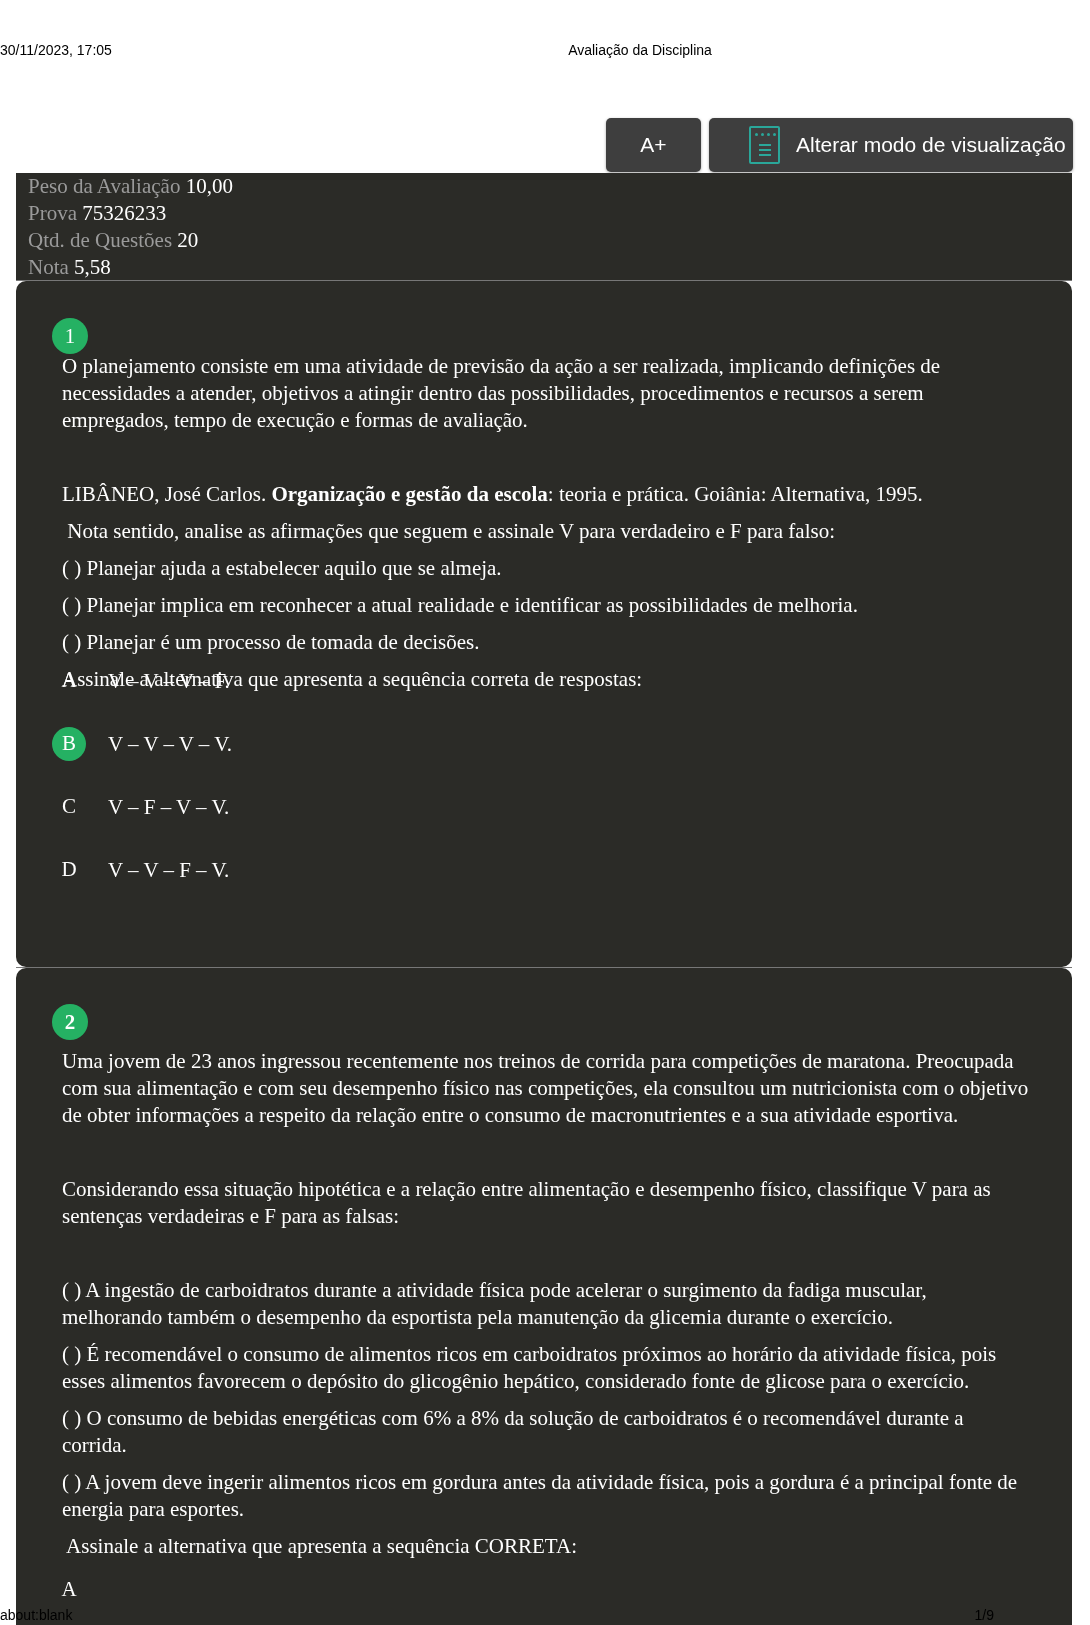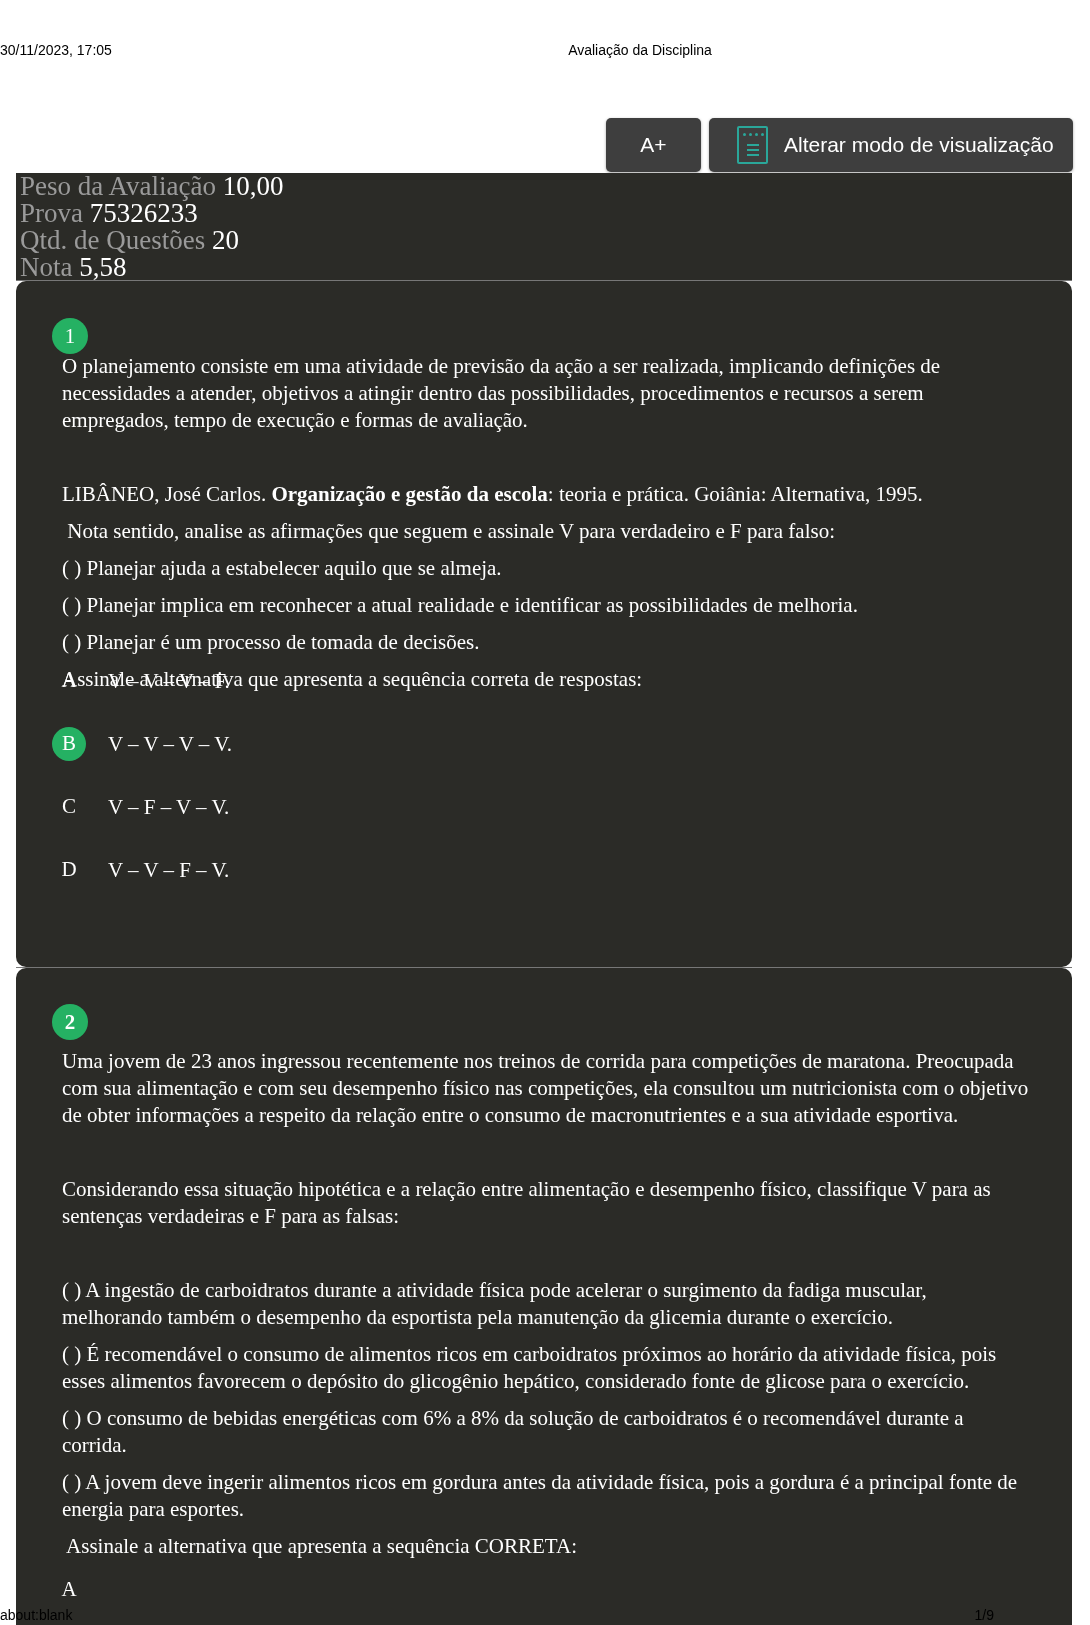--- a/index.html
+++ b/index.html
@@ -21,34 +21,34 @@
   .print-footer .page { position: absolute; right: 0; top: 0; }
 
   .toolbar { position: absolute; top: 118px; left: 606px; display: flex; gap: 8px; }
   .btn {
     background: #3e3e3e; color: #fff; border-radius: 5px; height: 54px;
     font-family: "Liberation Sans", sans-serif; font-size: 21px;
     display: flex; align-items: center; cursor: pointer;
     box-shadow: 0 1px 3px rgba(0,0,0,0.35);
   }
   .btn-font { width: 95px; justify-content: center; }
-  .btn-view { width: 364px; padding-left: 28px; gap: 16px; }
+  .btn-view { width: 364px; padding-left: 40px; gap: 16px; }
   .doc-icon {
     width: 31px; height: 38px; border: 2px solid #2aa79a; border-radius: 2px;
     position: relative;
   }
   .doc-icon .dots { position: absolute; top: 5px; left: 4px; display: flex; gap: 3px; }
   .doc-icon .dots span { width: 3px; height: 3px; border-radius: 50%; background: #2aa79a; display: block; }
   .doc-icon .lines { position: absolute; top: 16px; left: 8px; width: 12px; }
   .doc-icon .lines span { display: block; height: 2px; background: #2aa79a; margin-bottom: 3px; }
 
   .info {
     position: absolute; top: 173px; left: 16px; width: 1056px; height: 108px;
     background: #2b2b27; border-bottom: 1px solid #777;
-    font-size: 27px; line-height: 27px; color: #fff; padding-left: 4px;
+    font-size: 21px; line-height: 27px; color: #fff; padding-left: 12px;
   }
   .info .lbl { color: #9a9a9a; }
   .info .val { color: #fff; }
 
   .card {
     position: absolute; left: 16px; width: 1056px; background: #2b2b27;
     border-radius: 10px; color: #fff; font-size: 21px; line-height: 27px;
   }
   .card1 { top: 281px; height: 686px; }
   .card2 { top: 968px; height: 660px; border-bottom-left-radius: 0; border-bottom-right-radius: 0; }

